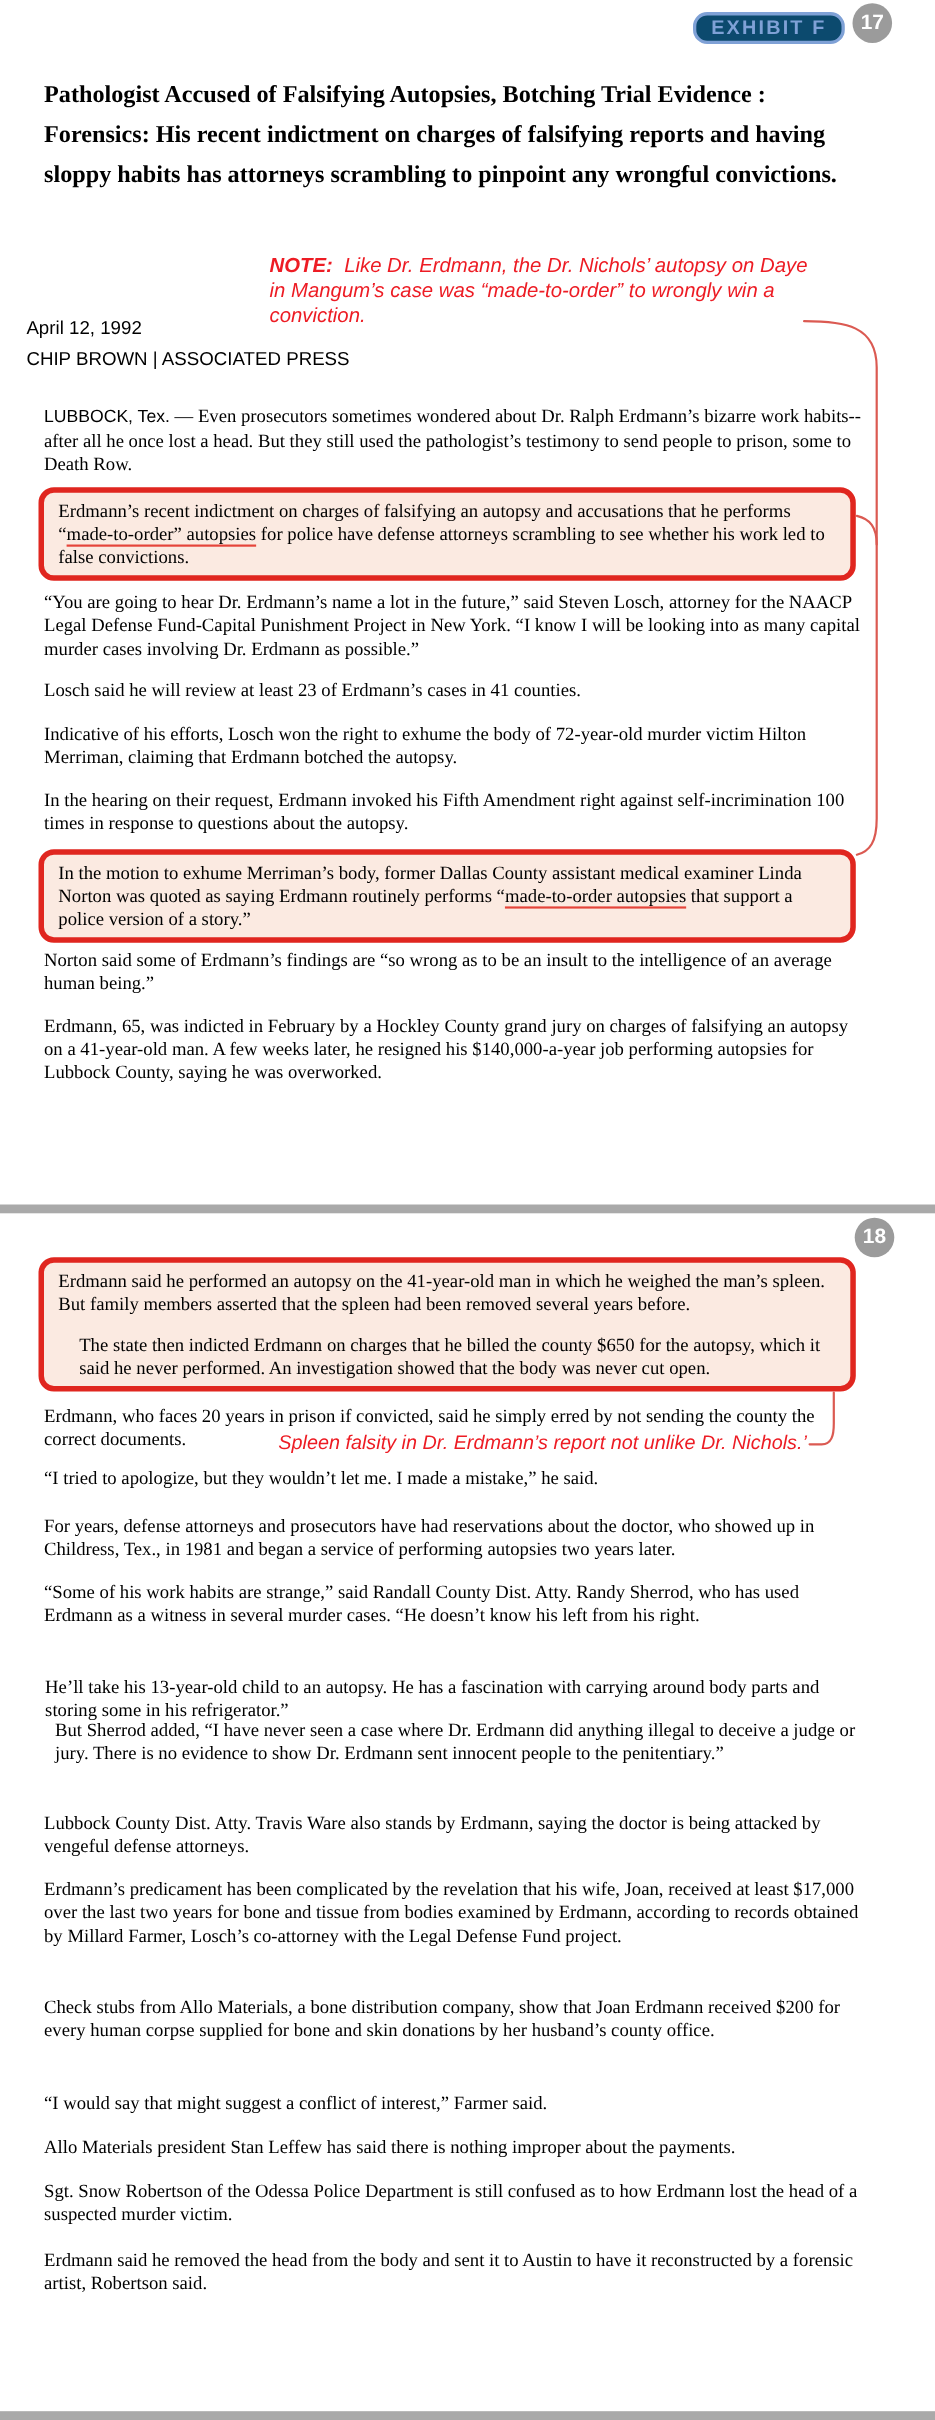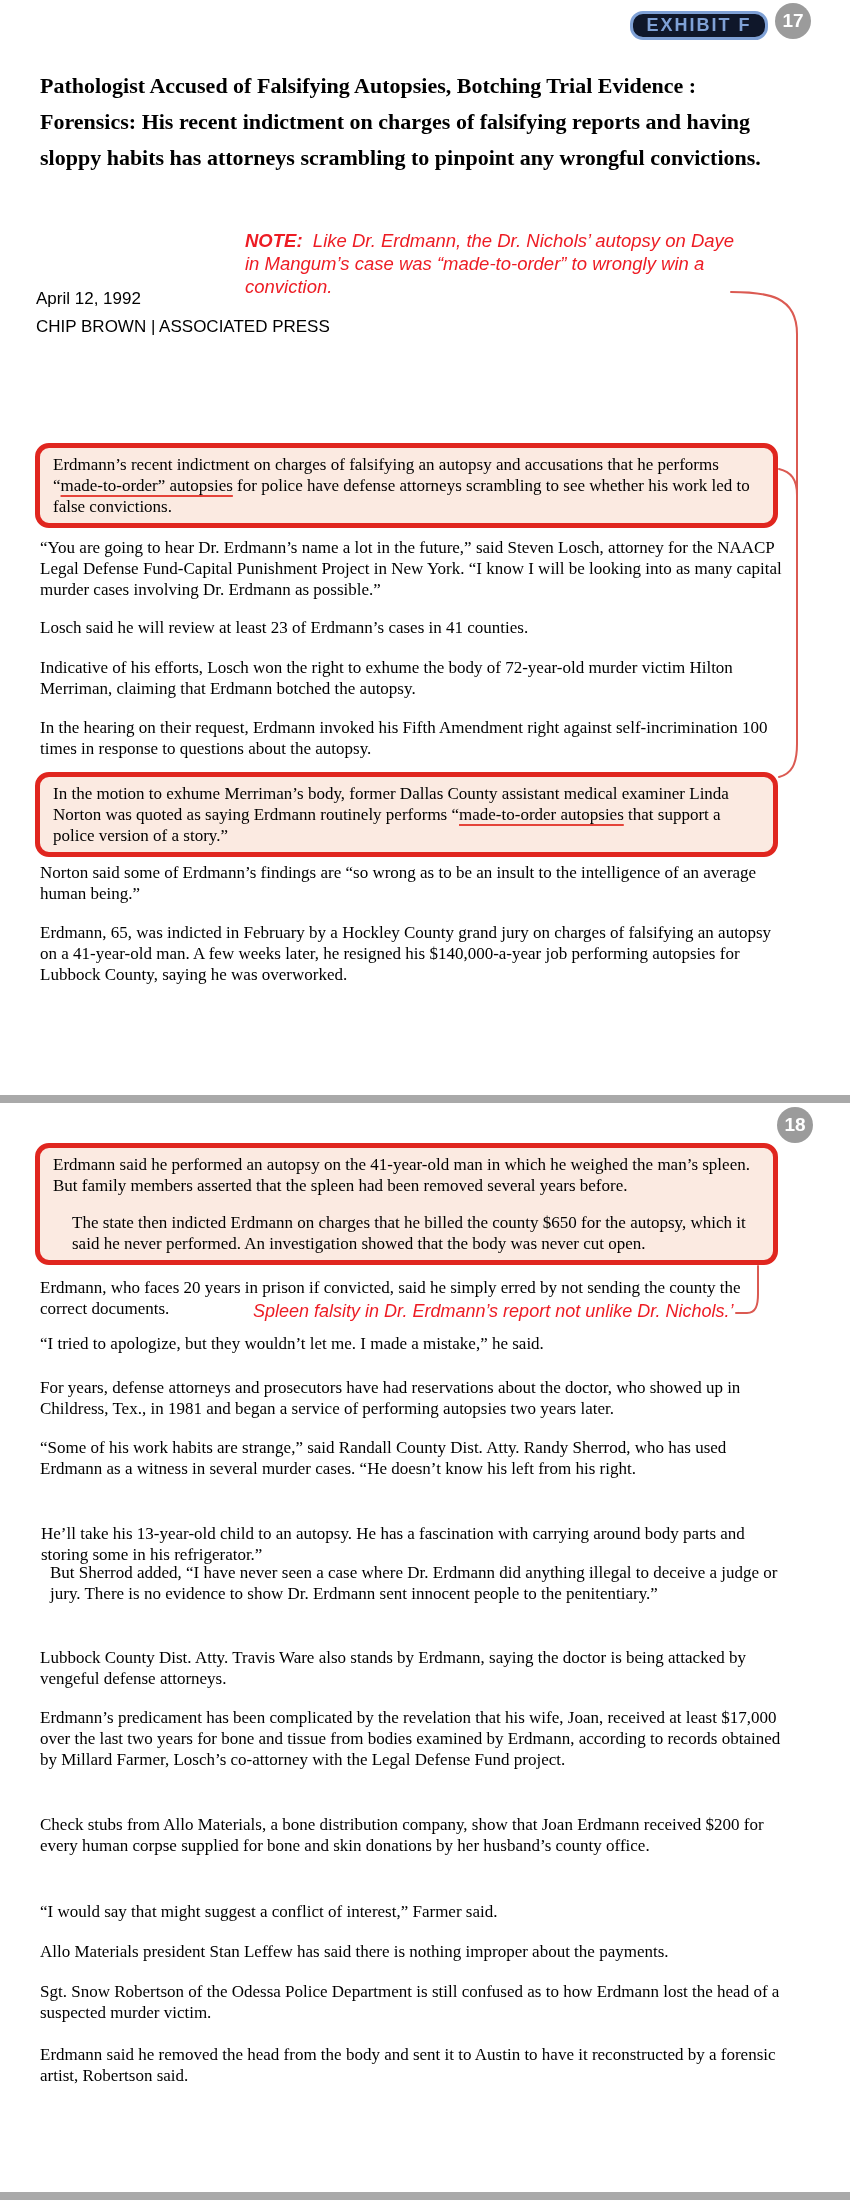--- a/index.html
+++ b/index.html
@@ -11,27 +11,27 @@
     --gray:#9b9b9b;
     --bar:#a9a9a9;
   }
   html,body{margin:0;padding:0;background:#ffffff;}
   .page{position:relative;width:850px;height:2200px;background:#ffffff;overflow:hidden;
         font-family:"Liberation Serif", serif;color:#000;}
   .abs{position:absolute;}
   .headline{left:40px;top:68px;width:740px;font-weight:bold;font-size:22px;line-height:36px;letter-spacing:0px;}
   .badge-exhibit{left:630px;top:11px;width:132px;height:23px;border:3px solid var(--blue);
         border-radius:13px;color:var(--blue);font-family:"Liberation Sans",sans-serif;
-        font-weight:bold;font-size:18px;line-height:23px;text-align:center;letter-spacing:2px;background:#0f172a;}
+        font-weight:bold;font-size:18px;line-height:23px;text-align:center;letter-spacing:2px;background:#0c4a6e;}
   .badge-circle{width:36px;height:36px;border-radius:50%;background:var(--gray);color:#fff;
         font-family:"Liberation Sans",sans-serif;font-weight:bold;font-size:19px;line-height:36px;text-align:center;}
   .note{font-family:"Liberation Sans",sans-serif;font-style:italic;color:var(--note-red);
         font-size:18.5px;line-height:23px;}
   .note b{font-style:italic;}
-  .meta{left:36px;font-family:"Liberation Sans",sans-serif;font-size:17px;line-height:22px;}
+  .meta{left:24px;font-family:"Liberation Sans",sans-serif;font-size:17px;line-height:22px;}
   .para{left:40px;width:745px;font-size:17px;line-height:21px;}
   .sans-lead{font-family:"Liberation Sans",sans-serif;font-size:16px;}
   .hbox{left:35px;width:743px;box-sizing:border-box;border:5px solid var(--red);border-radius:14px;
         background:var(--fill);padding:6px 13px;font-size:17px;line-height:21px;}
   .hbox p{margin:0;}
   .hbox p + p{margin-top:16px;margin-left:19px;}
   .rl{text-decoration:underline;text-decoration-color:#e5443a;text-decoration-thickness:2px;text-underline-offset:4px;}
   .bar{left:0;width:850px;height:8px;background:var(--bar);}
   .connector-svg{left:0;top:0;pointer-events:none;}
 </style>
@@ -43,20 +43,21 @@
   <div class="abs badge-exhibit">EXHIBIT F</div>
   <div class="abs badge-circle" style="left:775px;top:3px;">17</div>
 
   <div class="abs headline">Pathologist Accused of Falsifying Autopsies, Botching Trial Evidence : Forensics: His recent indictment on charges of falsifying reports and having sloppy habits has attorneys scrambling to pinpoint any wrongful convictions.</div>
 
   <div class="abs note" style="left:245px;top:229px;width:505px;"><b>NOTE:</b>&nbsp; <span>Like Dr. Erdmann, the Dr. Nichols’ autopsy on Daye in Mangum’s case was “made-to-order” to wrongly win a conviction.</span></div>
 
   <div class="abs meta" style="top:288px;">April 12, 1992</div>
   <div class="abs meta" style="top:316px;">CHIP BROWN | ASSOCIATED PRESS</div>
 
+  <div class="abs para" style="top:368px;"><span class="sans-lead">LUBBOCK, Tex.</span><span> — Even prosecutors sometimes wondered about Dr. Ralph Erdmann’s bizarre work habits--after all he once lost a head. But they still used the pathologist’s testimony to send people to prison, some to Death Row.</span></div>
 
   <div class="abs hbox" style="top:443px;">
       <p><span>Erdmann’s recent indictment on charges of falsifying an autopsy and accusations that he performs “</span><span class="rl">made-to-order” autopsies</span><span> for police have defense attorneys scrambling to see whether his work led to false convictions.</span></p>
     </div>
 
   <div class="abs para" style="top:537px;">“You are going to hear Dr. Erdmann’s name a lot in the future,” said Steven Losch, attorney for the NAACP Legal Defense Fund-Capital Punishment Project in New York. “I know I will be looking into as many capital murder cases involving Dr. Erdmann as possible.”</div>
   <div class="abs para" style="top:617px;">Losch said he will review at least 23 of Erdmann’s cases in 41 counties.</div>
   <div class="abs para" style="top:657px;">Indicative of his efforts, Losch won the right to exhume the body of 72-year-old murder victim Hilton Merriman, claiming that Erdmann botched the autopsy.</div>
   <div class="abs para" style="top:717px;">In the hearing on their request, Erdmann invoked his Fifth Amendment right against self-incrimination 100 times in response to questions about the autopsy.</div>
 

